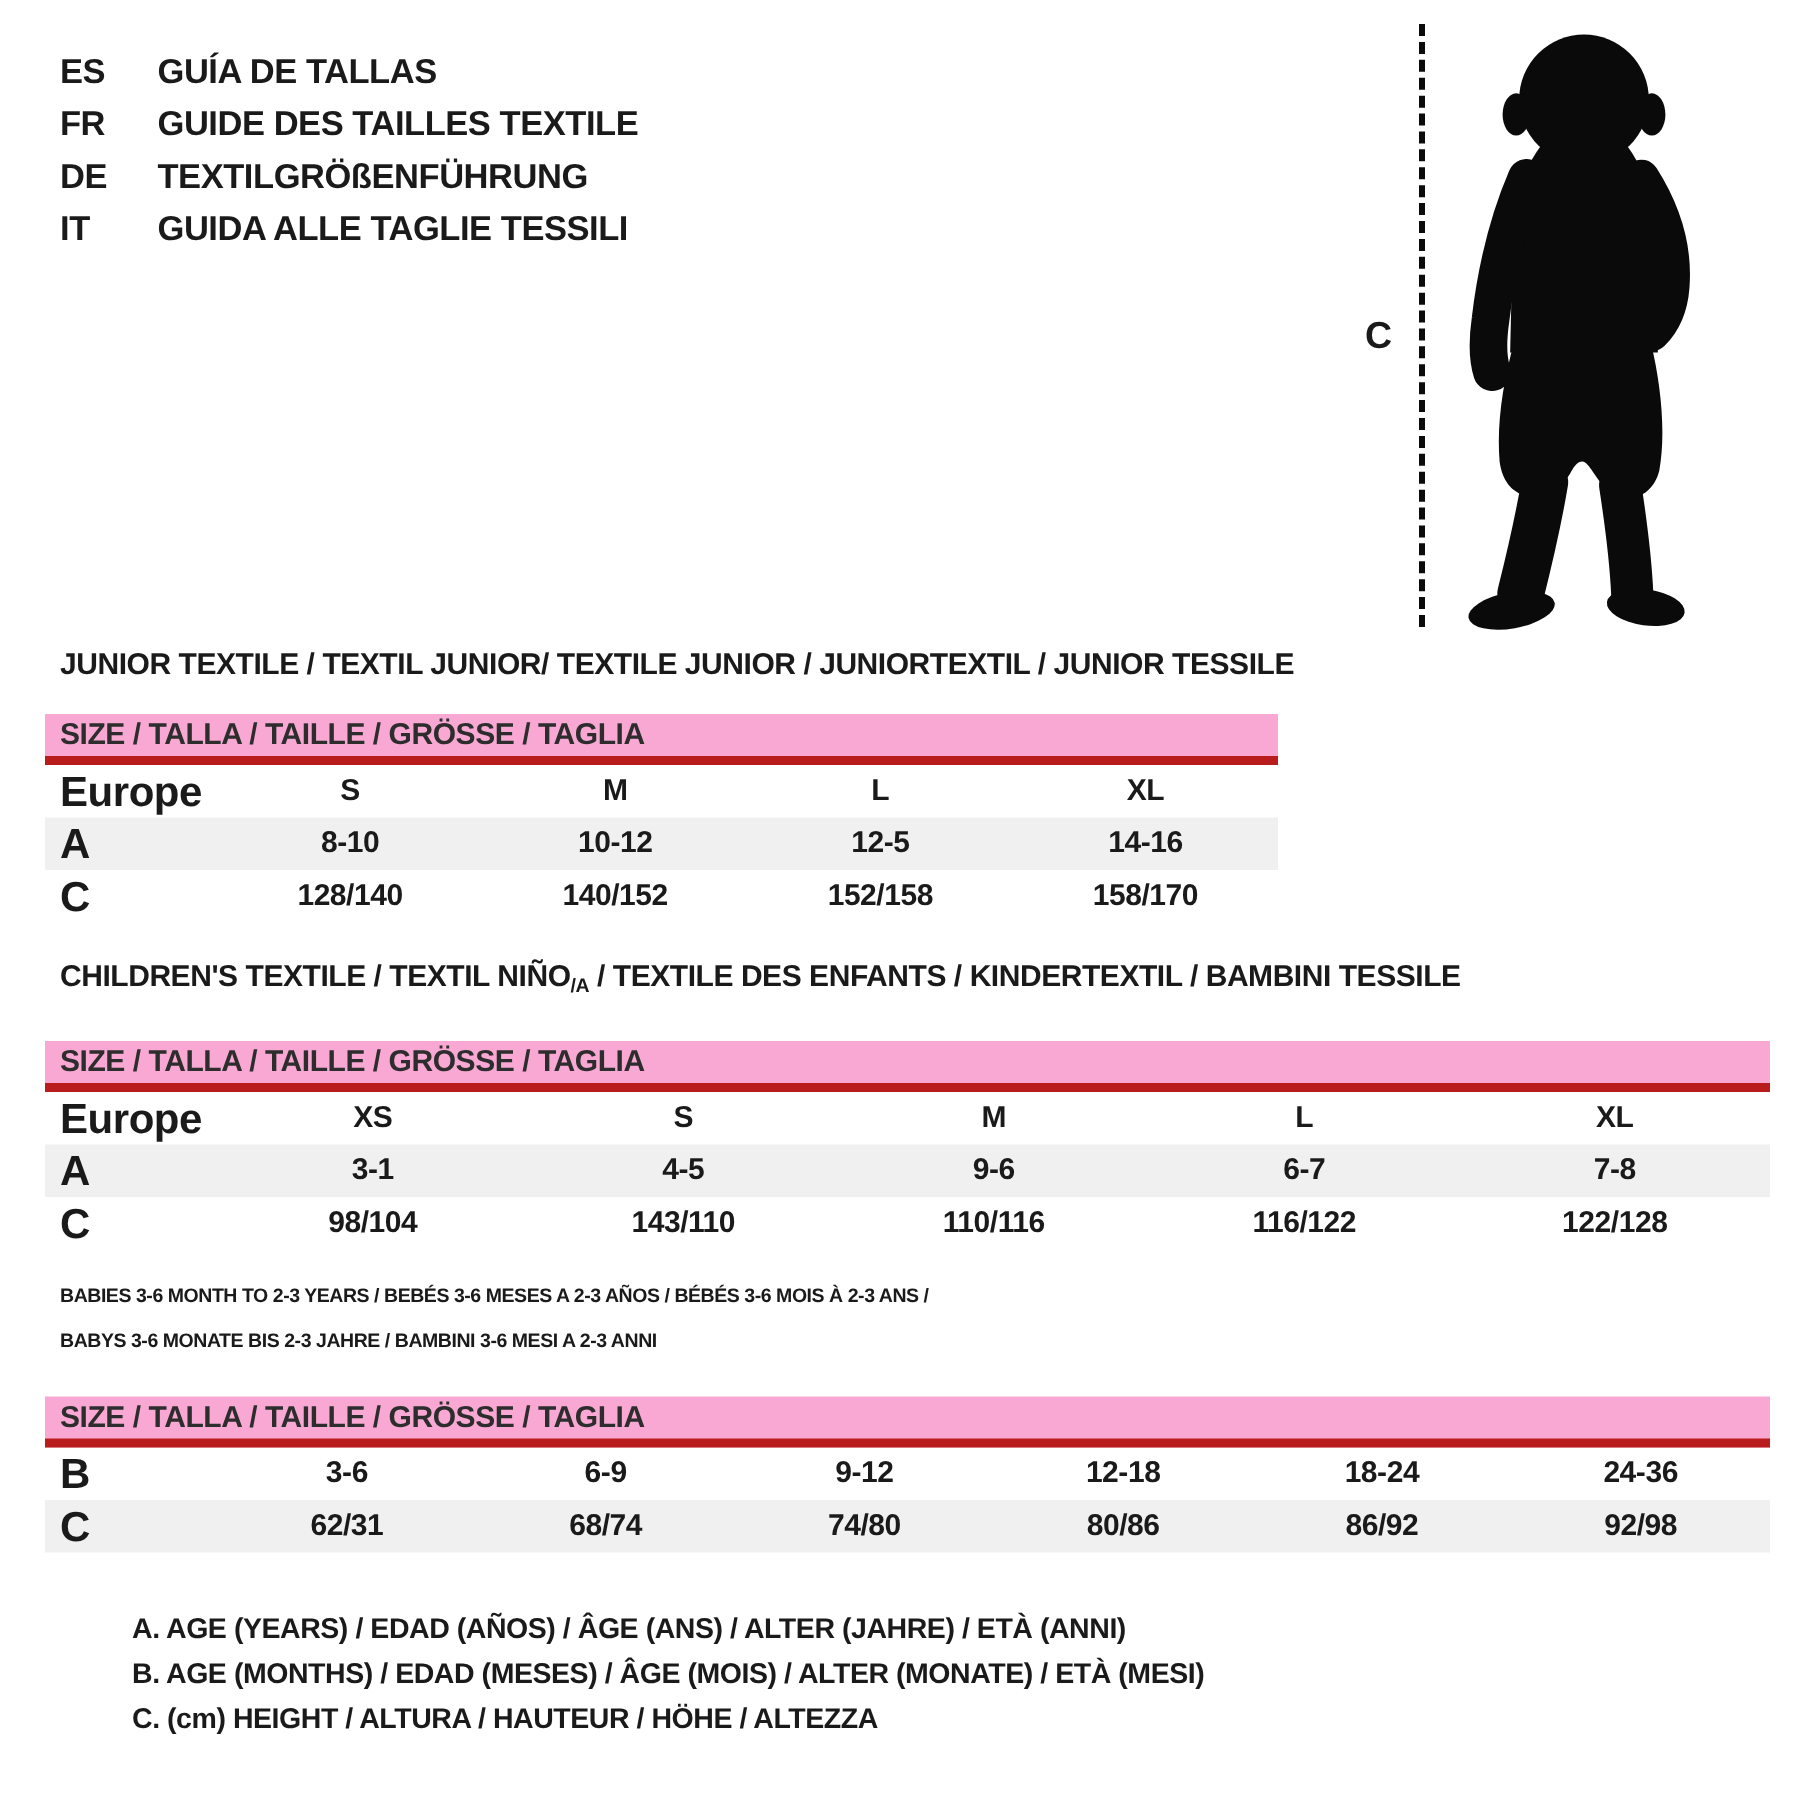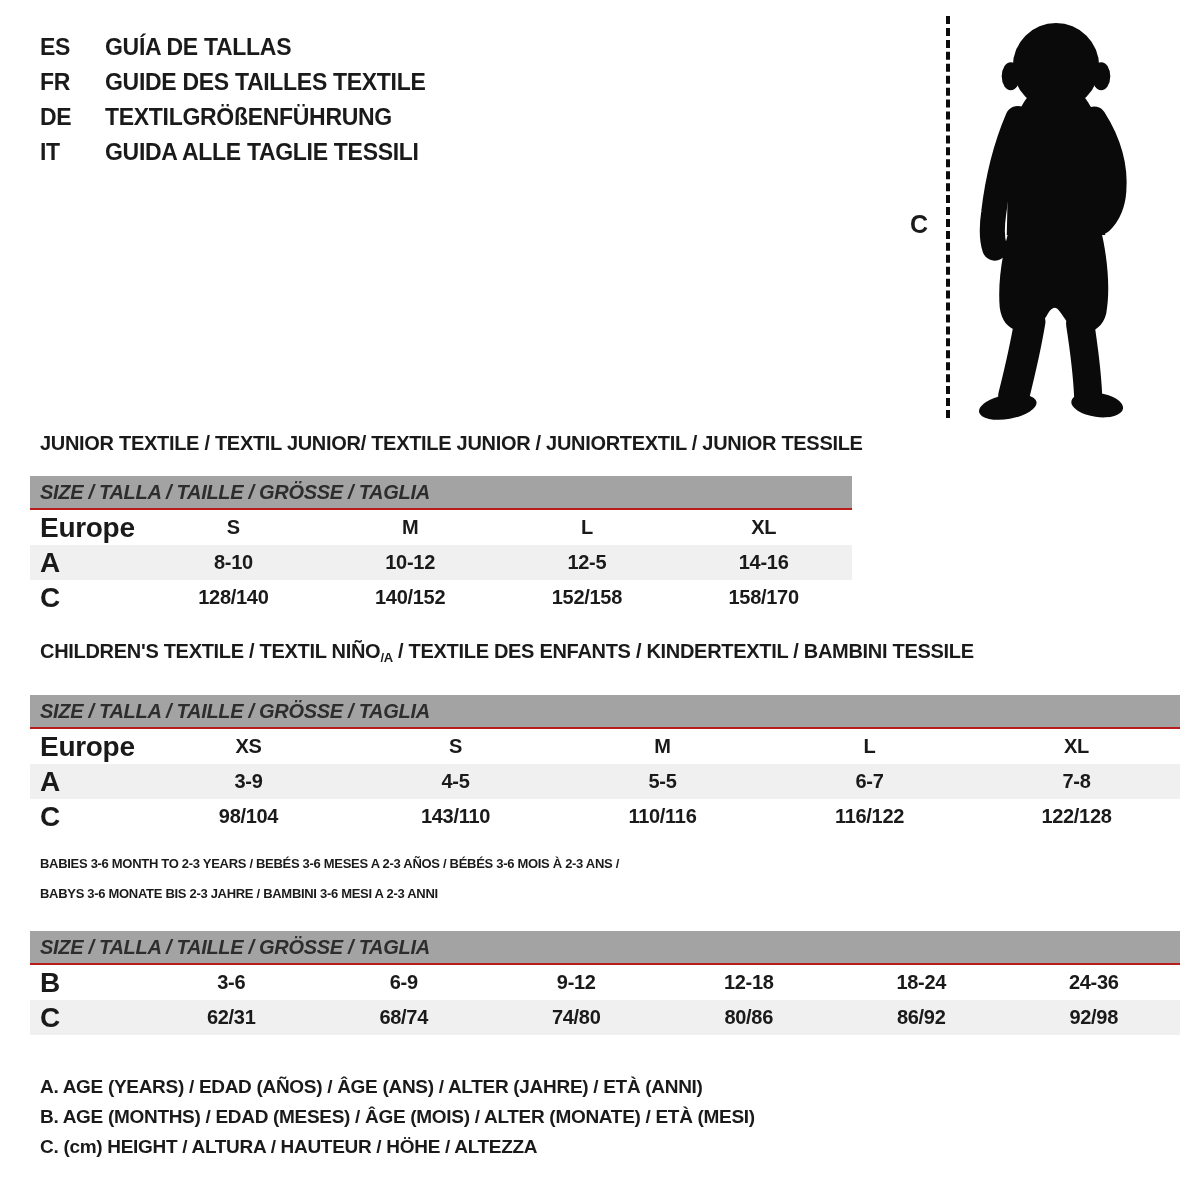--- a/index.html
+++ b/index.html
@@ -24,43 +24,43 @@
     border-left:4px dashed #0b0b0b;
   }
   .c-label { position:absolute; left:10px; top:198px; font-size:25px; }
   .silhouette { position:absolute; left:62px; top:2px; }
 
   
   .section { position:absolute; left:30px; }
   .sec-title { font-size:20px; line-height:24px; padding-left:10px; white-space:nowrap; }
   .sec-title .sub { font-size:13px; vertical-align:-4px; letter-spacing:-0.3px; }
   .size-bar {
-    height:34px; background:#a3a3a3; border-bottom:2px solid #b91c1c;
+    height:34px; background:#f9a8d4; border-bottom:6px solid #b91c1c;
     display:flex; align-items:center; padding-left:10px;
-    font-size:20px; color:#2d2d2d; white-space:nowrap;font-style:italic;
+    font-size:20px; color:#2d2d2d; white-space:nowrap;
   }
   .trow { display:grid; height:35px; align-items:center; }
   .trow.cols4 { grid-template-columns:115px repeat(4,1fr); }
   .trow.cols5 { grid-template-columns:115px repeat(5,1fr); }
   .trow.cols6 { grid-template-columns:115px repeat(6,1fr); }
   .trow.shaded { background:#f0f0f0; }
   .trow .rlabel { padding-left:10px; font-size:28px; }
   .trow .cell { text-align:center; font-size:20px; }
 
   #sec-junior   { top:431px; width:822px; }
   #sec-junior   .size-bar { margin-top:21px; }
   #sec-children { top:639px; width:1150px; }
   #sec-children .size-bar { margin-top:25px; }
   #sec-babies   { top:849px; width:1150px; }
   #sec-babies   .size-bar { margin-top:22px; }
   .two-line div { font-size:13px; line-height:30px; white-space:nowrap; padding-left:10px; }
 
   
   .legend { position:absolute; top:1072px; left:40px; }
-  .legend div { font-size:19px; line-height:30px; white-space:nowrap; }
+  .legend div { font-size:19px; line-height:30px; white-space:nowrap;margin-left:48px; }
 </style>
 </head>
 <body>
 
 <div class="page">
 
   <div class="lang-block">
     <div class="lang-row">
       <span>ES</span>
       <span>GUÍA DE TALLAS</span>
@@ -131,23 +131,23 @@
     <div class="trow cols5">
       <span class="rlabel">Europe</span>
       <span class="cell">XS</span>
       <span class="cell">S</span>
       <span class="cell">M</span>
       <span class="cell">L</span>
       <span class="cell">XL</span>
     </div>
     <div class="trow cols5 shaded">
       <span class="rlabel">A</span>
-      <span class="cell">3-9</span>
+      <span class="cell">3-1</span>
       <span class="cell">4-5</span>
-      <span class="cell">5-5</span>
+      <span class="cell">9-6</span>
       <span class="cell">6-7</span>
       <span class="cell">7-8</span>
     </div>
     <div class="trow cols5">
       <span class="rlabel">C</span>
       <span class="cell">98/104</span>
       <span class="cell">143/110</span>
       <span class="cell">110/116</span>
       <span class="cell">116/122</span>
       <span class="cell">122/128</span>

